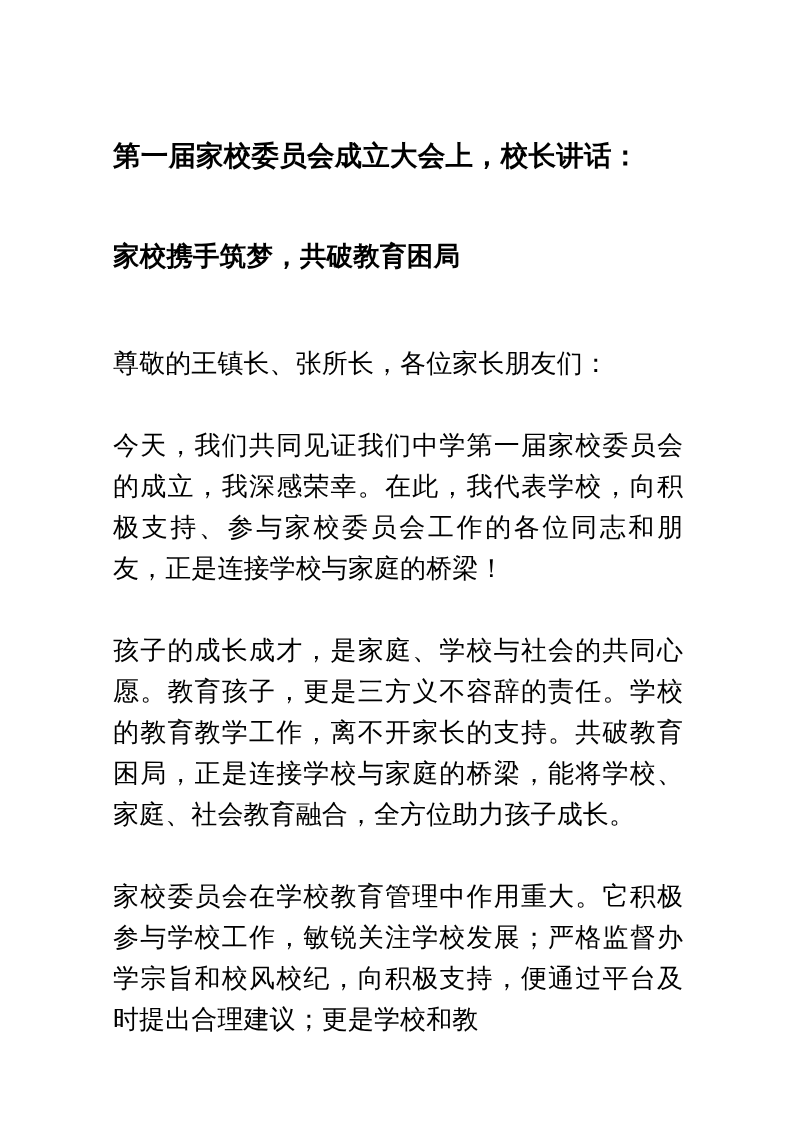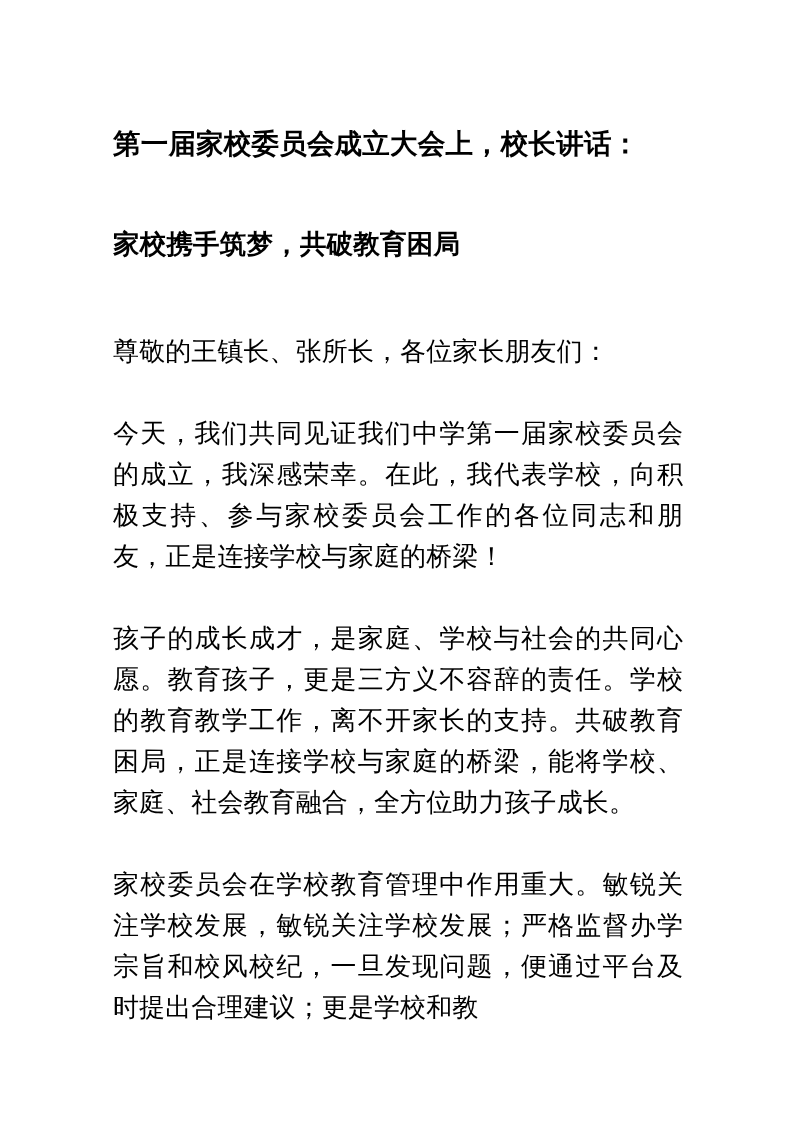--- a/index.html
+++ b/index.html
@@ -18,21 +18,21 @@
   .page {
     position: relative;
     width: 793px;
     height: 1122px;
     background: #ffffff;
     box-sizing: border-box;
   }
   .doc-body {
     position: absolute;
     left: 113px;
-    top: 0;
+    top: 12px;
     width: 570px;
   }
   .title-block {
     padding-top: 122px;
   }
   .doc-title {
     font-size: 27.5px;
     font-weight: bold;
     line-height: 44px;
     text-align: left;
@@ -73,17 +73,17 @@
 
     <div class="title-block">
       <h1 class="doc-title">第一届家校委员会成立大会上，校长讲话：</h1>
       <h2 class="doc-subtitle">家校携手筑梦，共破教育困局</h2>
     </div>
 
     <div class="body-block">
       <p class="para">尊敬的王镇长、张所长，各位家长朋友们：</p>
       <p class="para">今天，我们共同见证我们中学第一届家校委员会的成立，我深感荣幸。在此，我代表学校，向积极支持、参与家校委员会工作的各位同志和朋友，正是连接学校与家庭的桥梁！</p>
       <p class="para">孩子的成长成才，是家庭、学校与社会的共同心愿。教育孩子，更是三方义不容辞的责任。学校的教育教学工作，离不开家长的支持。共破教育困局，正是连接学校与家庭的桥梁，能将学校、家庭、社会教育融合，全方位助力孩子成长。</p>
-      <p class="para">家校委员会在学校教育管理中作用重大。敏锐关注学校发展，敏锐关注学校发展；严格监督办学宗旨和校风校纪，一旦发现问题，便通过平台及时提出合理建议；更是学校和教</p>
+      <p class="para">家校委员会在学校教育管理中作用重大。它积极参与学校工作，敏锐关注学校发展；严格监督办学宗旨和校风校纪，向积极支持，便通过平台及时提出合理建议；更是学校和教</p>
     </div>
 
   </div>
 </div>
 
 </body></html>

